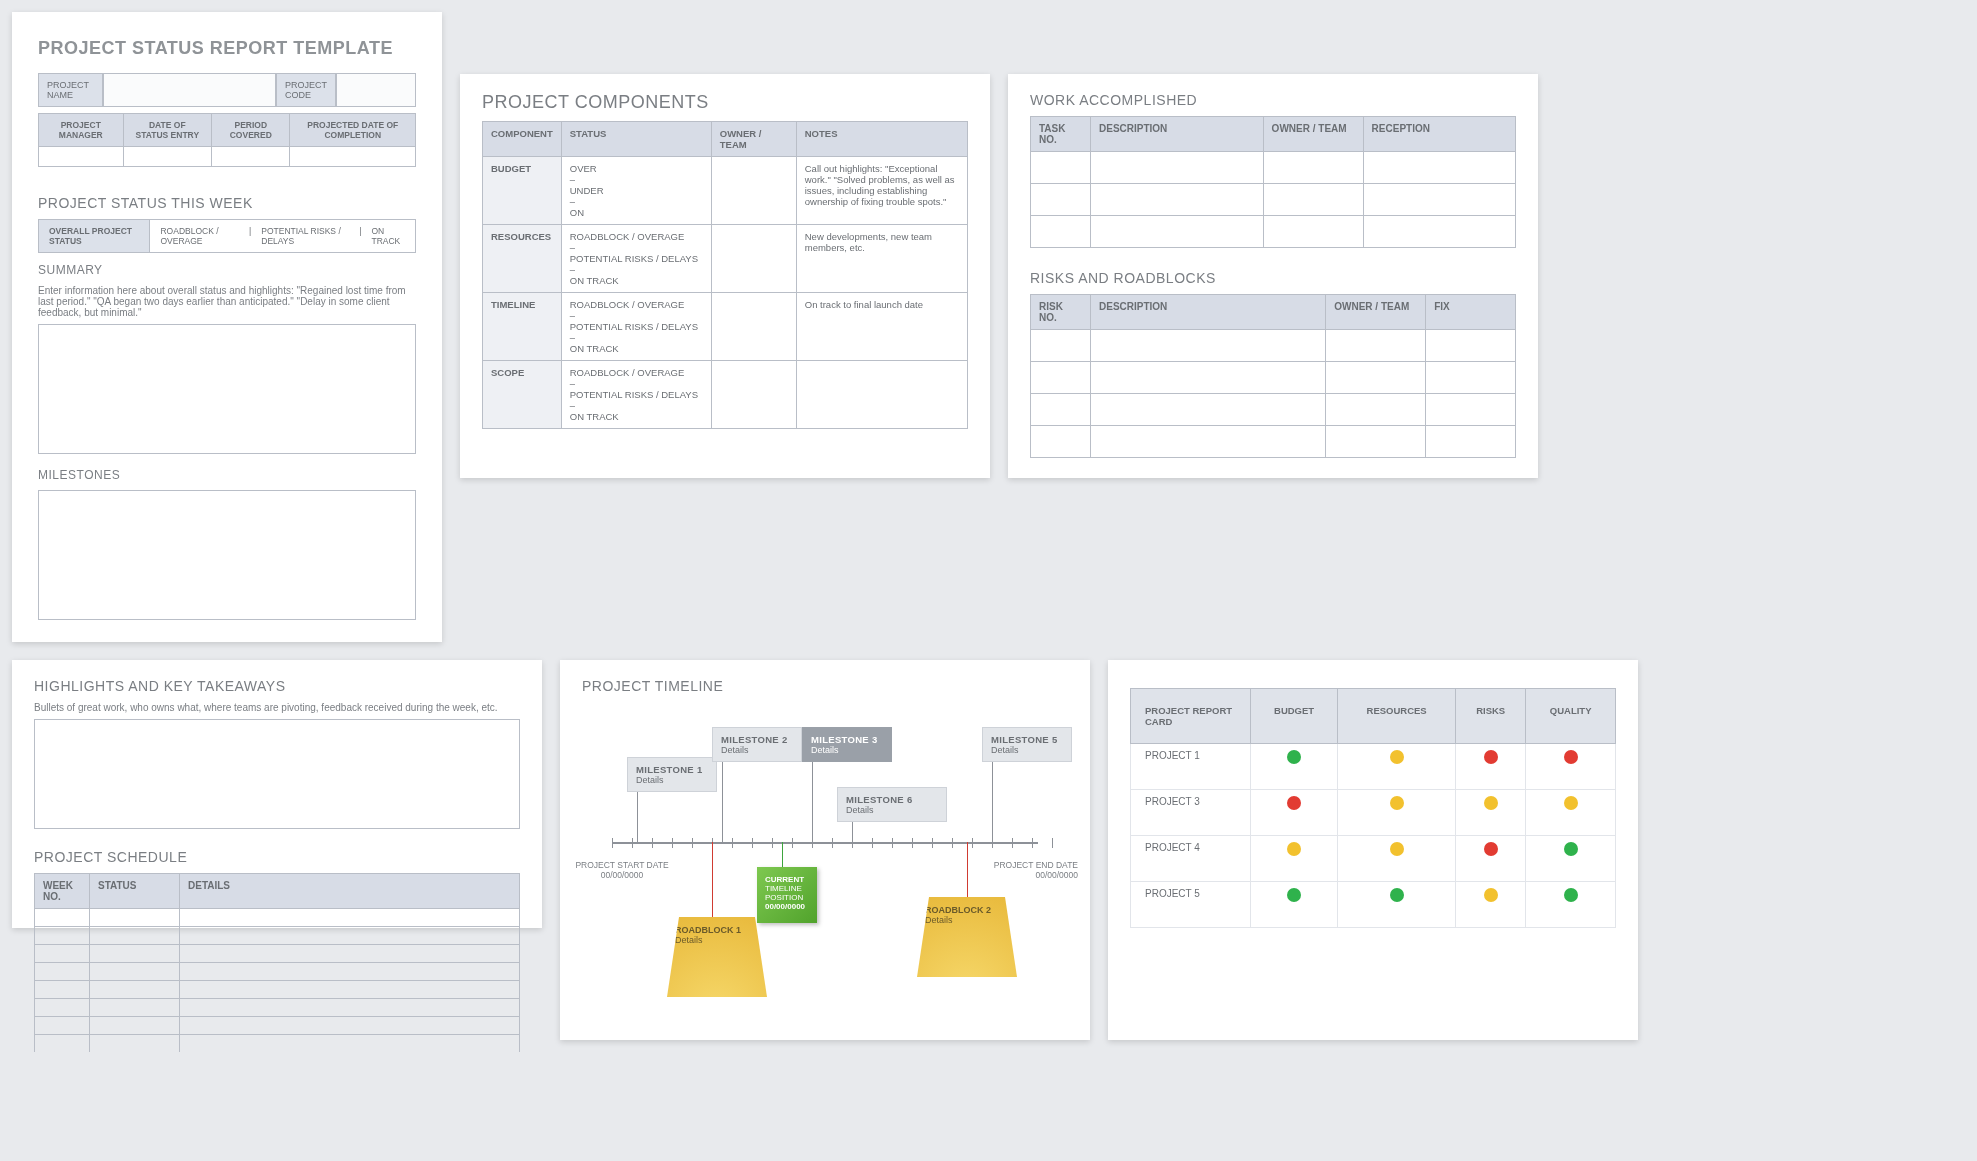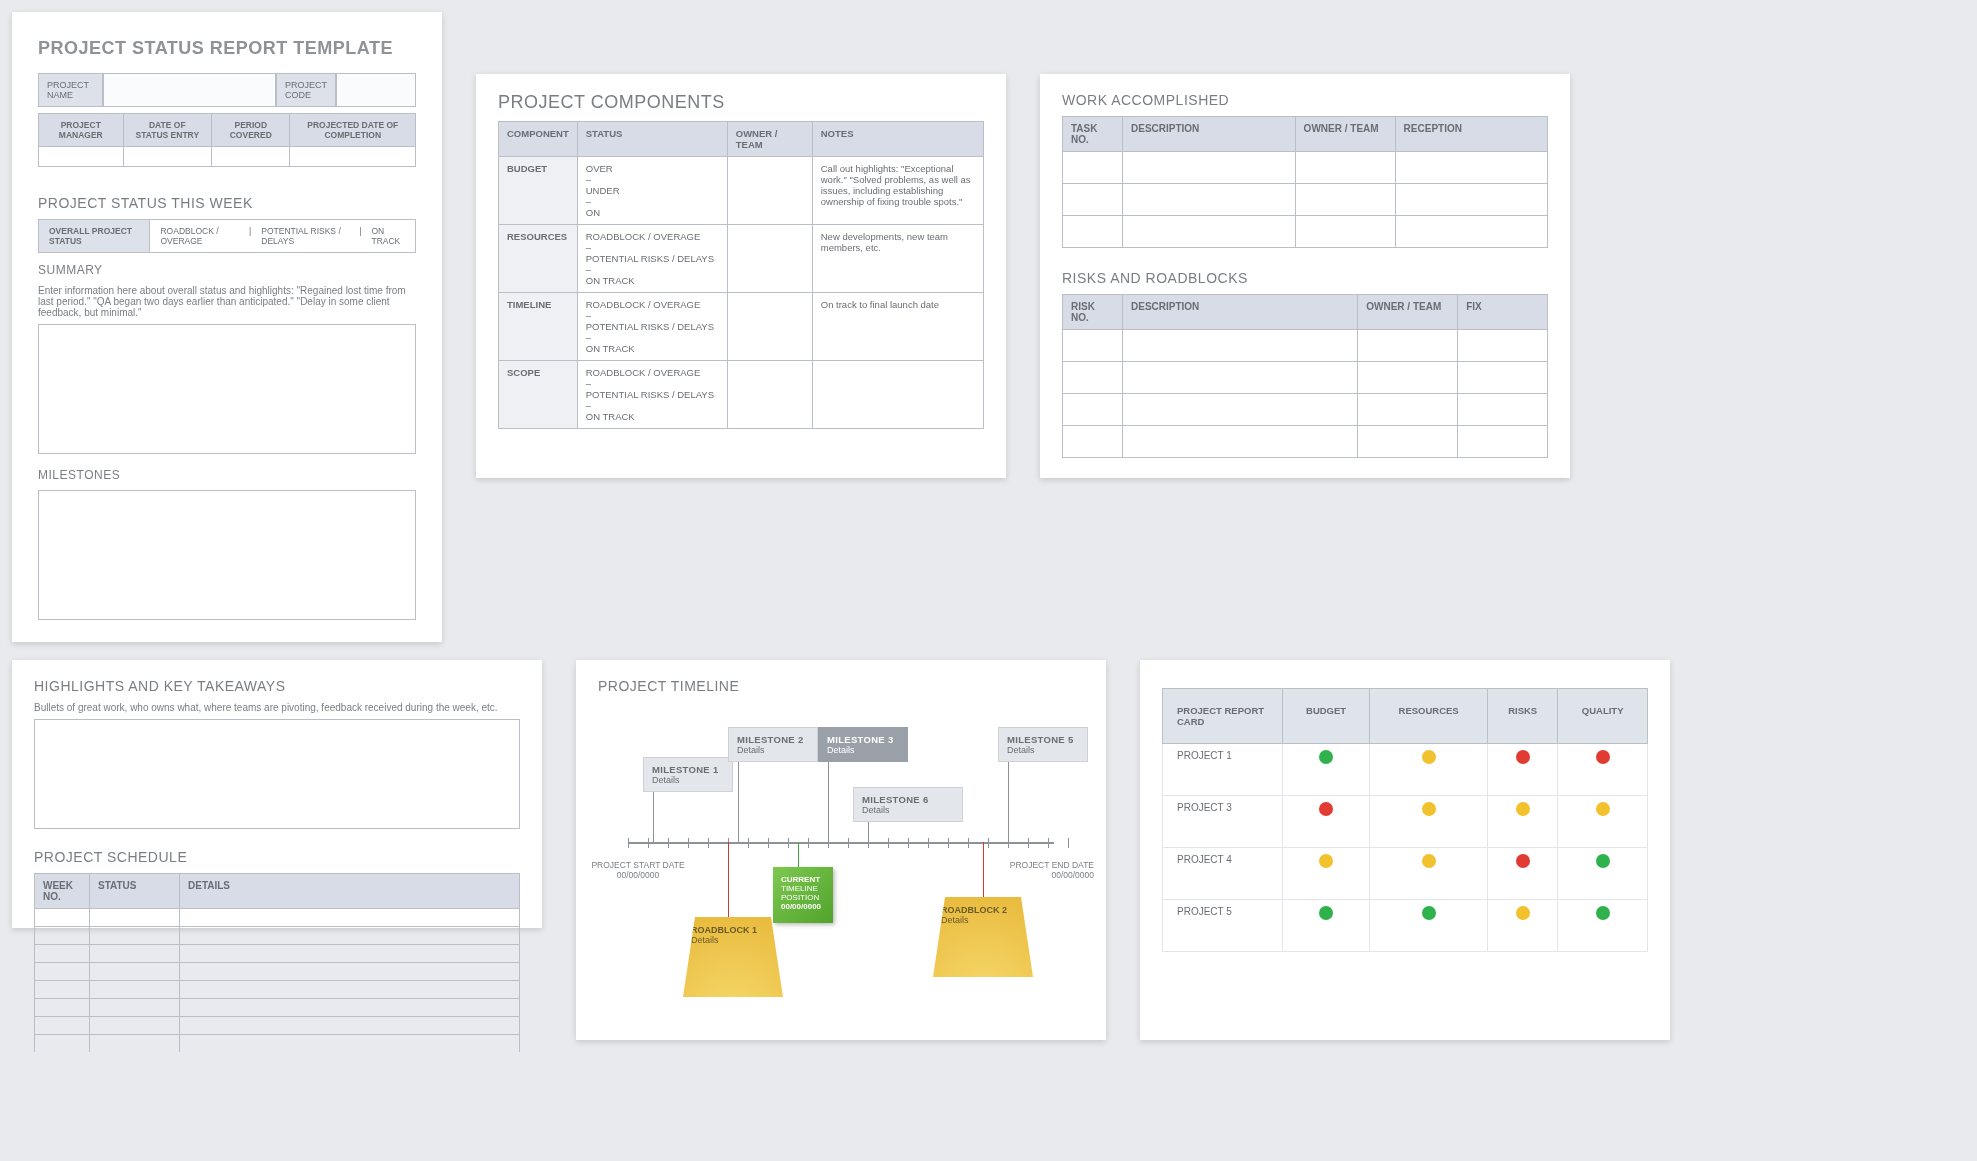--- a/index.html
+++ b/index.html
@@ -10,21 +10,21 @@
     --hdr-blue:#d7dce6;
     --hdr-blue2:#dce1ea;
     --border:#c8cdd4;
     --accent:#5a6a7a;
     --green:#2fb24c;
     --yellow:#f2c12e;
     --red:#e23b32;
   }
   *{box-sizing:border-box;font-family:"Century Gothic","Segoe UI",Arial,sans-serif}
   body{margin:0;background:var(--bg);padding:12px;color:var(--ink);width:1977px}
-  .row{display:flex;gap:34px}
+  .row{display:flex;gap:18px}
   .card{background:var(--paper);box-shadow:0 2px 6px rgba(0,0,0,.15);padding:18px 22px}
   table{border-collapse:collapse;width:100%}
   th,td{border:1px solid #b9bec7;font-size:10px;padding:6px 8px;text-align:left;vertical-align:top;color:var(--ink)}
   th{background:var(--hdr-blue);font-weight:600}
   .block-title{letter-spacing:.5px;color:#7a7e83;margin:0 0 8px 0;font-weight:500}
   .big-title{font-size:18px;font-weight:700;letter-spacing:.5px;color:#8f9397;margin:6px 0 14px 0}
   .subhint{font-size:10px;color:#7a7e83;margin:2px 0 6px 0}
   .box{border:1px solid #b9bec7;min-height:120px}
   
   .c1 .pnrow{display:flex}
@@ -53,21 +53,21 @@
   .c5 .ms.dark{background:#9aa0a8;color:#fff;border-color:#9aa0a8}
   .c5 .vline{position:absolute;width:1px;background:#8d9198}
   .c5 .vline.red{background:#d03b32}
   .c5 .vline.green{background:#3ea43e}
   .c5 .datelbl{position:absolute;font-size:8.5px;color:#7a7e83;text-align:center;width:100px}
   .c5 .current{position:absolute;width:60px;height:56px;background:linear-gradient(135deg,#7ec850,#51a32c);color:#fff;font-size:8px;padding:8px;box-shadow:2px 2px 4px rgba(0,0,0,.25)}
   .c5 .rb{position:absolute;width:100px;height:80px;background:radial-gradient(circle at 50% 120%, #f6d86a, #e8b93b);clip-path:polygon(12% 0,88% 0,100% 100%,0 100%);color:#6a5a2a;font-size:9px;padding:8px;box-shadow:2px 2px 4px rgba(0,0,0,.25)}
   
   .c6 table th{background:#dfe3ea;font-size:9.5px;text-align:center;padding:16px 8px}
   .c6 table th:first-child{text-align:left;padding-left:14px}
-  .c6 table td{text-align:center;height:52px;border-color:#e2e5ea}
+  .c6 table td{text-align:center;height:46px;border-color:#e2e5ea}
   .c6 table td:first-child{text-align:left;font-size:10px;padding-left:14px}
   .dot{display:inline-block;width:14px;height:14px;border-radius:50%}
   .dot.g{background:var(--green)}
   .dot.y{background:var(--yellow)}
   .dot.r{background:var(--red)}
 </style>
 </head>
 <body>
 
 <div class="row">

